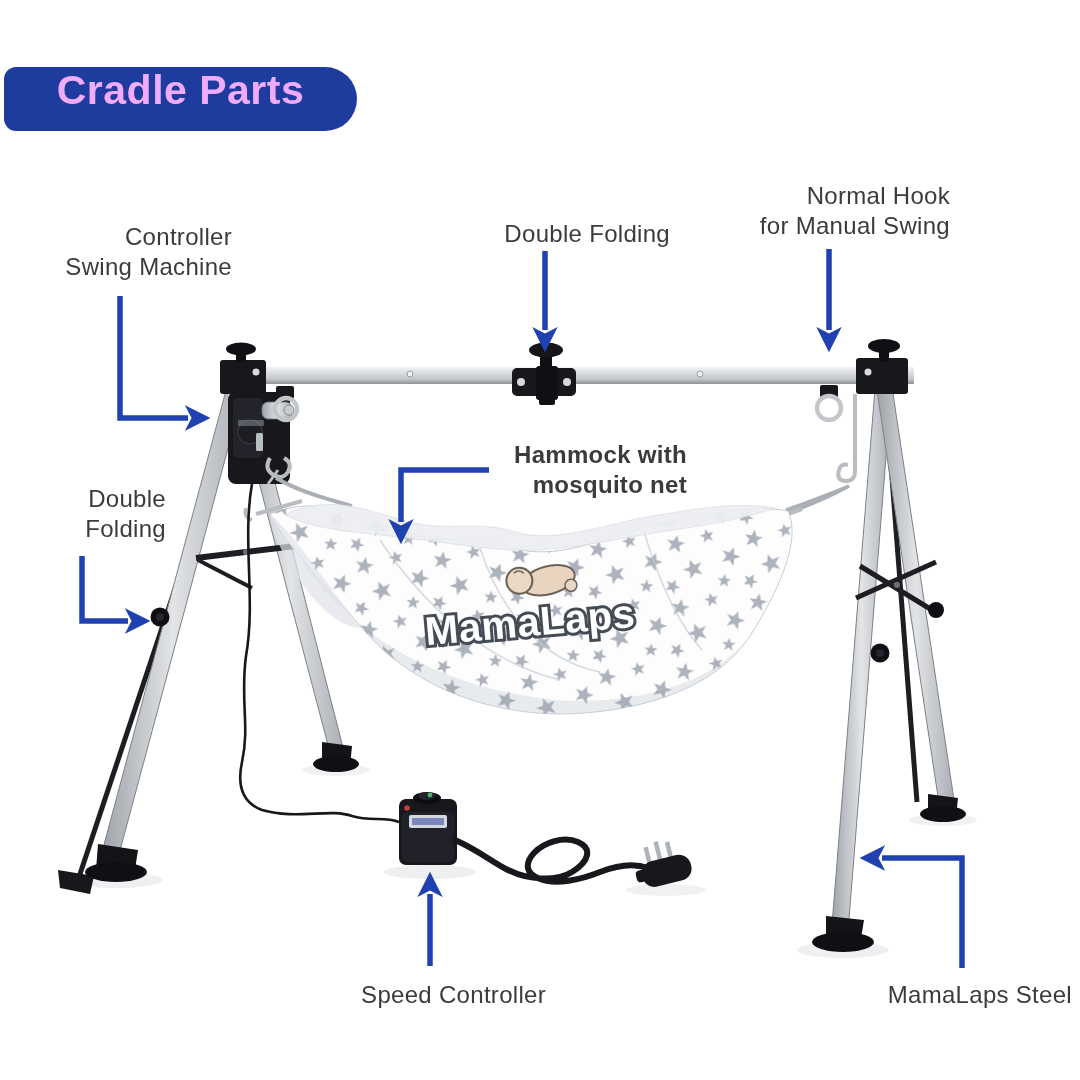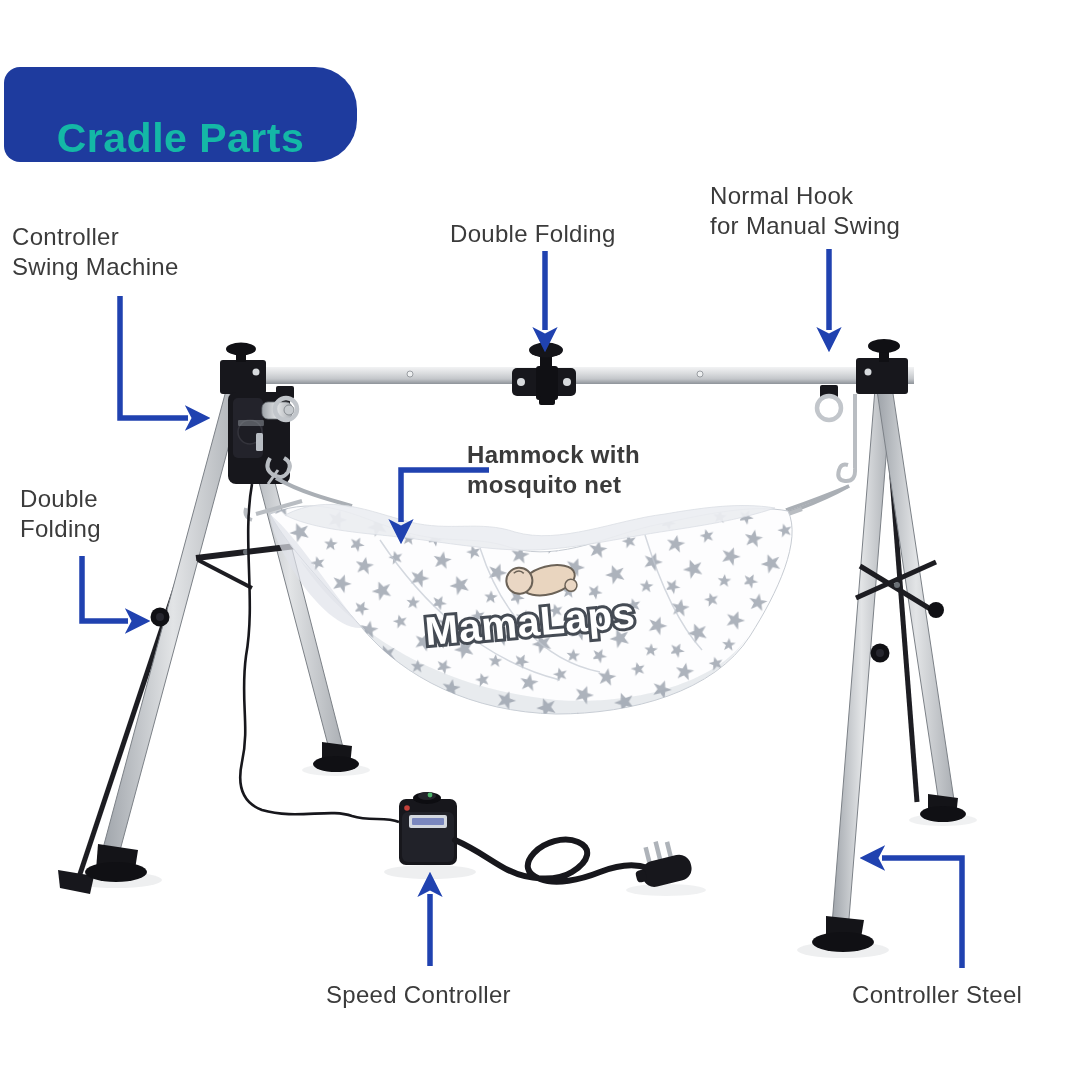--- a/index.html
+++ b/index.html
@@ -7,29 +7,29 @@
     --arrow-blue:#2042b0;
     --label-text:#3b3b3b;
   }
   html,body{margin:0;padding:0;background:#ffffff;}
   .canvas{
     position:relative;width:1080px;height:1080px;background:#ffffff;
     overflow:hidden;font-family:"Liberation Sans",sans-serif;
   }
   .scene{position:absolute;left:0;top:0;width:1080px;height:1080px;}
   .header-pill{
-    position:absolute;left:4px;top:67px;width:353px;height:95px;
+    position:absolute;left:4px;top:67px;width:353px;height:64px;
     background:var(--accent-blue);
     border-radius:16px 42px 42px 16px;
-    display:flex;align-items:flex-end;justify-content:center;
-    color:#14b8a6;font-size:41px;font-weight:bold;letter-spacing:.5px;
+    display:flex;align-items:flex-start;justify-content:center;
+    color:#f0abfc;font-size:41px;font-weight:bold;letter-spacing:.5px;
   }
   .part-label{
     position:absolute;color:var(--label-text);font-size:24px;line-height:30px;
-    text-align:left;letter-spacing:.3px;
+    text-align:right;letter-spacing:.3px;
   }
   .part-label span{display:block;}
   .arrow{stroke:var(--arrow-blue);stroke-width:5.5;fill:none;}
   .arrowhead{fill:var(--arrow-blue);}
   .logo-text{
     font-family:"Liberation Sans",sans-serif;font-weight:bold;font-size:40px;
     fill:#ffffff;stroke:#454b54;stroke-width:6px;paint-order:stroke;
     letter-spacing:.5px;
   }
 </style>
@@ -243,24 +243,24 @@
     <span>Double Folding</span>
   </div>
   <div class="part-label" style="left:710px;top:181px;width:240px;">
     <span>Normal Hook</span>
     <span>for Manual Swing</span>
   </div>
   <div class="part-label" style="left:467px;top:440px;width:220px;font-weight:bold;">
     <span>Hammock with</span>
     <span>mosquito net</span>
   </div>
-  <div class="part-label" style="left:20px;top:484px;width:140px;">
+  <div class="part-label" style="left:26px;top:484px;width:140px;">
     <span>Double</span>
     <span>Folding</span>
   </div>
   <div class="part-label" style="left:326px;top:980px;width:220px;">
     <span>Speed Controller</span>
   </div>
   <div class="part-label" style="left:852px;top:980px;width:220px;">
-    <span>Controller Steel</span>
+    <span>MamaLaps Steel</span>
   </div>
 
 </div>
 
 </body></html>

